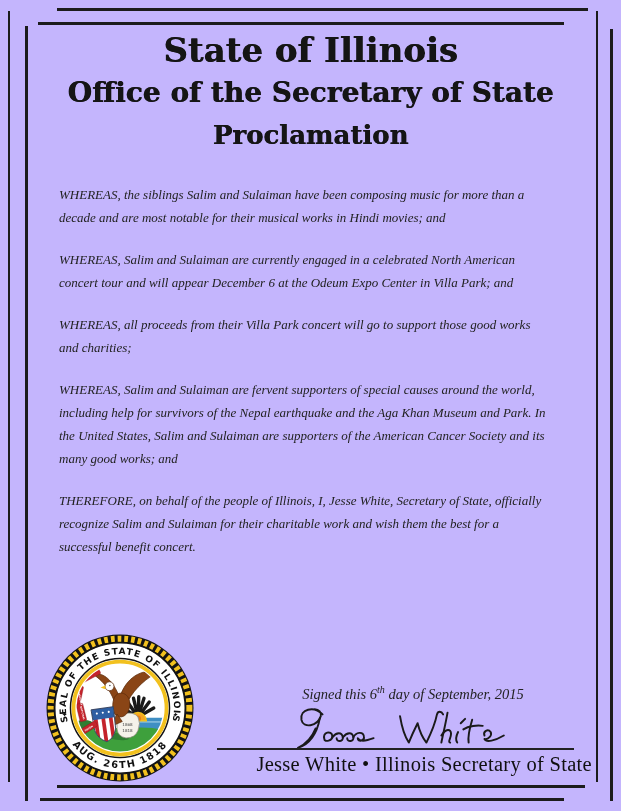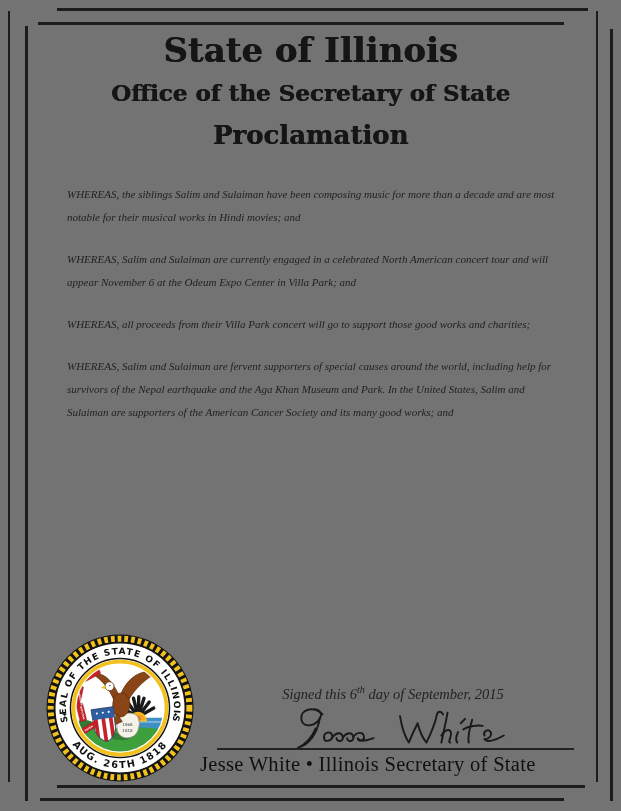--- a/index.html
+++ b/index.html
@@ -1,51 +1,51 @@
 <!DOCTYPE html>
 <html><head>
 <meta charset="utf-8">
 <style>
   html,body { margin:0; padding:0; background:#ffffff; }
   .page {
-    position:relative; width:621px; height:811px; background:#737373;
+    position:relative; width:621px; height:811px; background:#c4b5fd;
     font-family:"Liberation Serif", serif; color:#1a1a1a; overflow:hidden;
   }
   .bline { position:absolute; background:#1c1c1c; }
 
   
   .hdr { position:absolute; top:28px; left:40px; right:40px; text-align:center;
          font-weight:bold; color:#151515; font-family:"DejaVu Serif", serif; }
   .hdr .t1 { font-size:34px; line-height:44px; letter-spacing:0px; text-shadow:0.6px 0 0 currentColor; }
-  .hdr .t2 { font-size:23px; line-height:42px; letter-spacing:0px; text-shadow:0.6px 0 0 currentColor; }
+  .hdr .t2 { font-size:28px; line-height:42px; letter-spacing:0px; text-shadow:0.6px 0 0 currentColor; }
   .hdr .t3 { font-size:26px; line-height:34px; margin-top:4px; text-shadow:0.5px 0 0 currentColor; }
 
   
-  .body-text { position:absolute; left:67px; top:183px; width:492px;
-               font-style:italic; font-size:11px; line-height:23px; color:#222; }
+  .body-text { position:absolute; left:59px; top:183px; width:492px;
+               font-style:italic; font-size:13px; line-height:23px; color:#222; }
   .body-text p { margin:0 0 19px 0; }
 
   
   .seal { position:absolute; left:45px; top:633px; width:150px; height:150px; }
   .ring-top  { font-family:"DejaVu Sans", sans-serif; font-size:12px; font-weight:bold;
                letter-spacing:1.6px; fill:#101010; }
   .ring-bot  { font-family:"DejaVu Sans", sans-serif; font-size:13px; font-weight:bold;
                letter-spacing:2px; fill:#101010; }
   .seal-star { font-family:"DejaVu Sans", sans-serif; font-size:9px; fill:#101010; text-anchor:middle; }
   .rock-date { font-family:"DejaVu Sans", sans-serif; font-size:5.5px; fill:#444; text-anchor:middle; }
   .banner-word { font-family:"DejaVu Sans", sans-serif; font-size:3.1px; font-weight:bold;
                  fill:#ffffff; text-anchor:middle; letter-spacing:0.2px; }
 
   
-  .signed { position:absolute; left:233px; top:684px; width:320px; text-align:center;
+  .signed { position:absolute; left:253px; top:684px; width:320px; text-align:center;
             font-style:italic; font-size:14.5px; color:#222; }
   .signed sup { font-size:10px; }
   .sig-svg { position:absolute; left:268px; top:702px; width:264px; height:53px; }
   .sig-rule { position:absolute; left:217px; top:748px; width:357px; height:2px; background:#222; }
-  .signer { position:absolute; left:200px; top:753px; width:392px; text-align:left;
+  .signer { position:absolute; left:200px; top:753px; width:392px; text-align:right;
             font-size:20.5px; letter-spacing:0.3px; color:#101010; }
 </style>
 </head>
 <body>
 
 <div class="page">
 
   <div class="bline" style="left:57px;  top:8px;   width:531px; height:3px;"></div>
   <div class="bline" style="left:38px;  top:22px;  width:526px; height:3px;"></div>
   <div class="bline" style="left:8px;   top:11px;  width:2px;   height:771px;"></div>
@@ -56,23 +56,24 @@
   <div class="bline" style="left:40px;  top:798px; width:524px; height:3px;"></div>
 
   <div class="hdr">
     <div class="t1">State of Illinois</div>
     <div class="t2">Office of the Secretary of State</div>
     <div class="t3">Proclamation</div>
   </div>
 
   <div class="body-text">
     <p>WHEREAS, the siblings Salim and Sulaiman have been composing music for more than a decade and are most notable for their musical works in Hindi movies; and</p>
-    <p>WHEREAS, Salim and Sulaiman are currently engaged in a celebrated North American concert tour and will appear November 6 at the Odeum Expo Center in Villa Park; and</p>
+    <p>WHEREAS, Salim and Sulaiman are currently engaged in a celebrated North American concert tour and will appear December 6 at the Odeum Expo Center in Villa Park; and</p>
     <p>WHEREAS, all proceeds from their Villa Park concert will go to support those good works and charities;</p>
     <p>WHEREAS, Salim and Sulaiman are fervent supporters of special causes around the world, including help for survivors of the Nepal earthquake and the Aga Khan Museum and Park. In the United States, Salim and Sulaiman are supporters of the American Cancer Society and its many good works; and</p>
+    <p>THEREFORE, on behalf of the people of Illinois, I, Jesse White, Secretary of State, officially recognize Salim and Sulaiman for their charitable work and wish them the best for a successful benefit concert.</p>
   </div>
 
   <svg class="seal" viewBox="0 0 200 200">
     <defs>
       <clipPath id="sealScene">
           <circle cx="100" cy="100" r="58"></circle>
         </clipPath>
       <clipPath id="shieldClip">
         <path d="M64,100 L94,100 L93,130 Q88,143 79,145 Q68,140 65,128 Z"></path>
       </clipPath>

